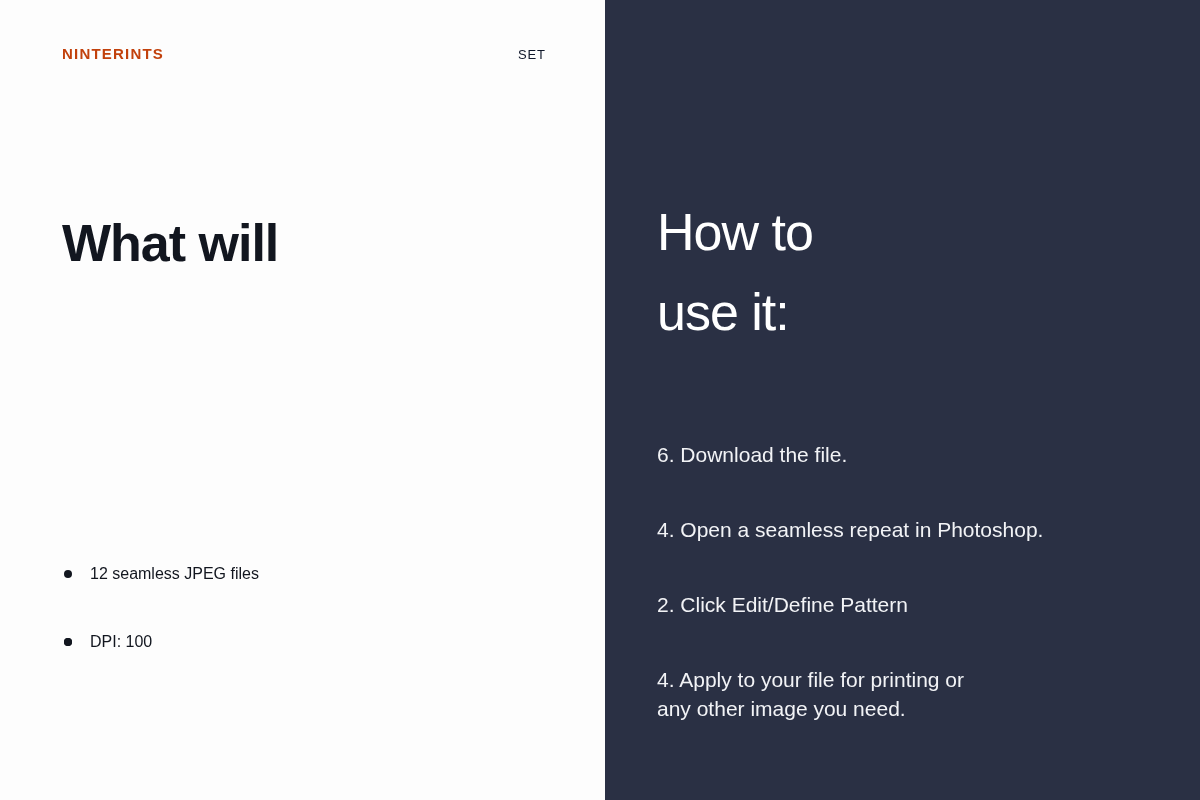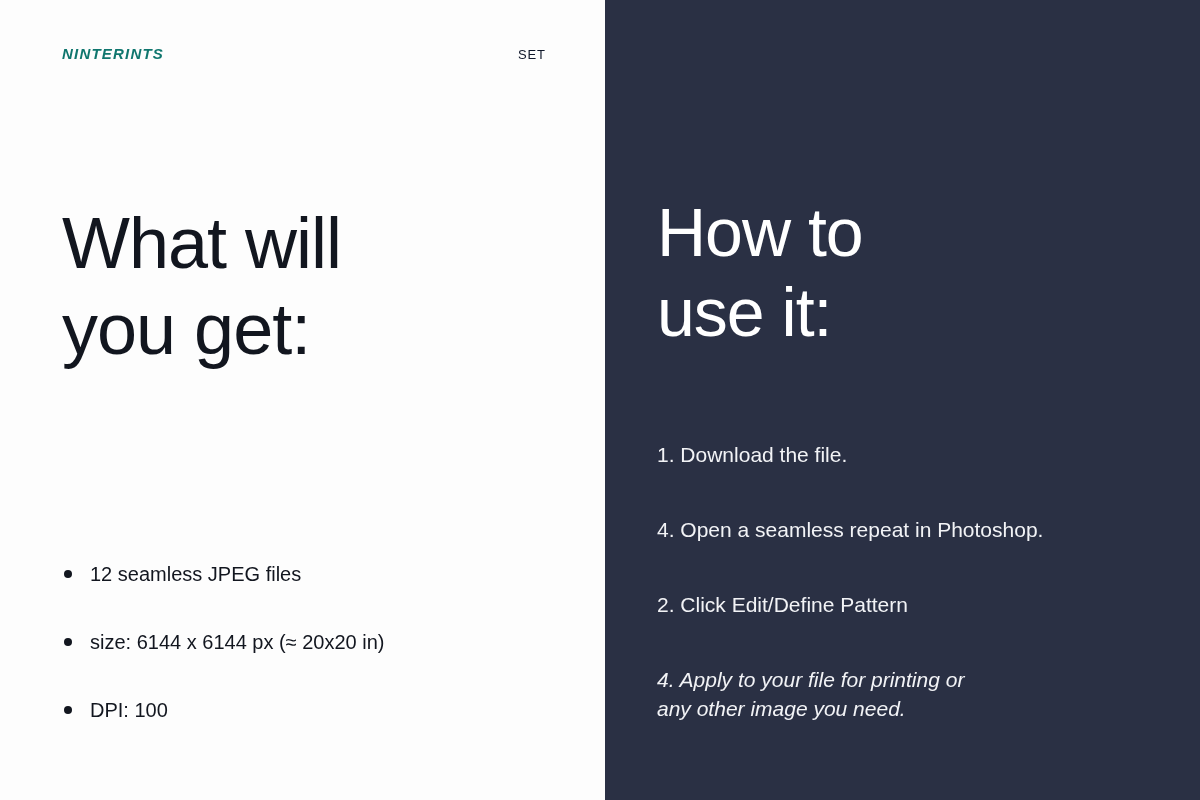--- a/index.html
+++ b/index.html
@@ -24,56 +24,55 @@
     height: 800px;
     background: #fdfdfd;
     position: relative;
   }
   .brand {
     position: absolute;
     left: 62px;
     top: 45px;
     font-size: 15px;
     font-weight: bold;
-    font-style: italic;
     letter-spacing: 1.2px;
-    color: #0f766e;
+    color: #c2410c;
   }
   .set-label {
     position: absolute;
     left: 518px;
     top: 47px;
     font-size: 13px;
     font-weight: normal;
     letter-spacing: 0.8px;
     color: #0f172a;
   }
   .left-heading {
     position: absolute;
     left: 62px;
     top: 200px;
-    font-size: 72px;
+    font-size: 52px;
     line-height: 86px;
-    font-weight: 400;
+    font-weight: 700;
     color: #12161f;
     letter-spacing: -1px;
   }
   .left-heading .line { display: block; }
 
   .feature-list {
     position: absolute;
     left: 62px;
     top: 562px;
     width: 500px;
     list-style: none;
   }
   .feature-list li {
     position: relative;
     padding-left: 28px;
-    font-size: 20px;
+    font-size: 16px;
     line-height: 24px;
     color: #12161f;
     margin-bottom: 44px;
   }
   .feature-list li .bullet {
     position: absolute;
     left: 2px;
     top: 8px;
     width: 8px;
     height: 8px;
@@ -86,21 +85,21 @@
   .right-panel {
     width: 595px;
     height: 800px;
     background: #2a3044;
     position: relative;
   }
   .right-heading {
     position: absolute;
     left: 52px;
     top: 192px;
-    font-size: 68px;
+    font-size: 52px;
     line-height: 80px;
     font-weight: 400;
     color: #ffffff;
     letter-spacing: -1px;
   }
   .right-heading .line { display: block; }
 
   .steps {
     position: absolute;
     left: 52px;
@@ -108,63 +107,61 @@
     width: 520px;
     list-style: none;
   }
   .steps li {
     font-size: 21px;
     line-height: 29px;
     color: #f2f3f6;
     margin-bottom: 46px;
     white-space: pre-line;
   }
-  .steps li:last-child { margin-bottom: 6px; font-style: italic; }
+  .steps li:last-child { margin-bottom: 6px; }
 </style>
 </head>
 <body>
 
 <div class="page">
 
   <div class="left-panel">
 
     <div class="brand">NINTERINTS</div>
     <div class="set-label">SET</div>
 
     <h1 class="left-heading">
       <span class="line">What will</span>
-      <span class="line">you get:</span>
     </h1>
 
     <ul class="feature-list">
       <li>
         <span class="bullet"></span>
         <span>12 seamless JPEG files</span>
       </li>
       <li>
         <span class="bullet"></span>
-        <span> size: 6144 x 6144 px (≈ 20x20 in)</span>
       </li>
       <li>
         <span class="bullet"></span>
         <span>DPI: 100</span>
       </li>
     </ul>
 
   </div>
 
   <div class="right-panel">
 
     <h1 class="right-heading">
       <span class="line">How to</span>
       <span class="line">use it:</span>
     </h1>
 
     <ol class="steps">
-      <li>1. Download the file.</li>
+      <li>6. Download the file.</li>
       <li>4. Open a seamless repeat in Photoshop.</li>
       <li>2. Click Edit/Define Pattern</li>
       <li>4. Apply to your file for printing or
     any other image you need.</li>
     </ol>
 
   </div>
 
 </div>
 

